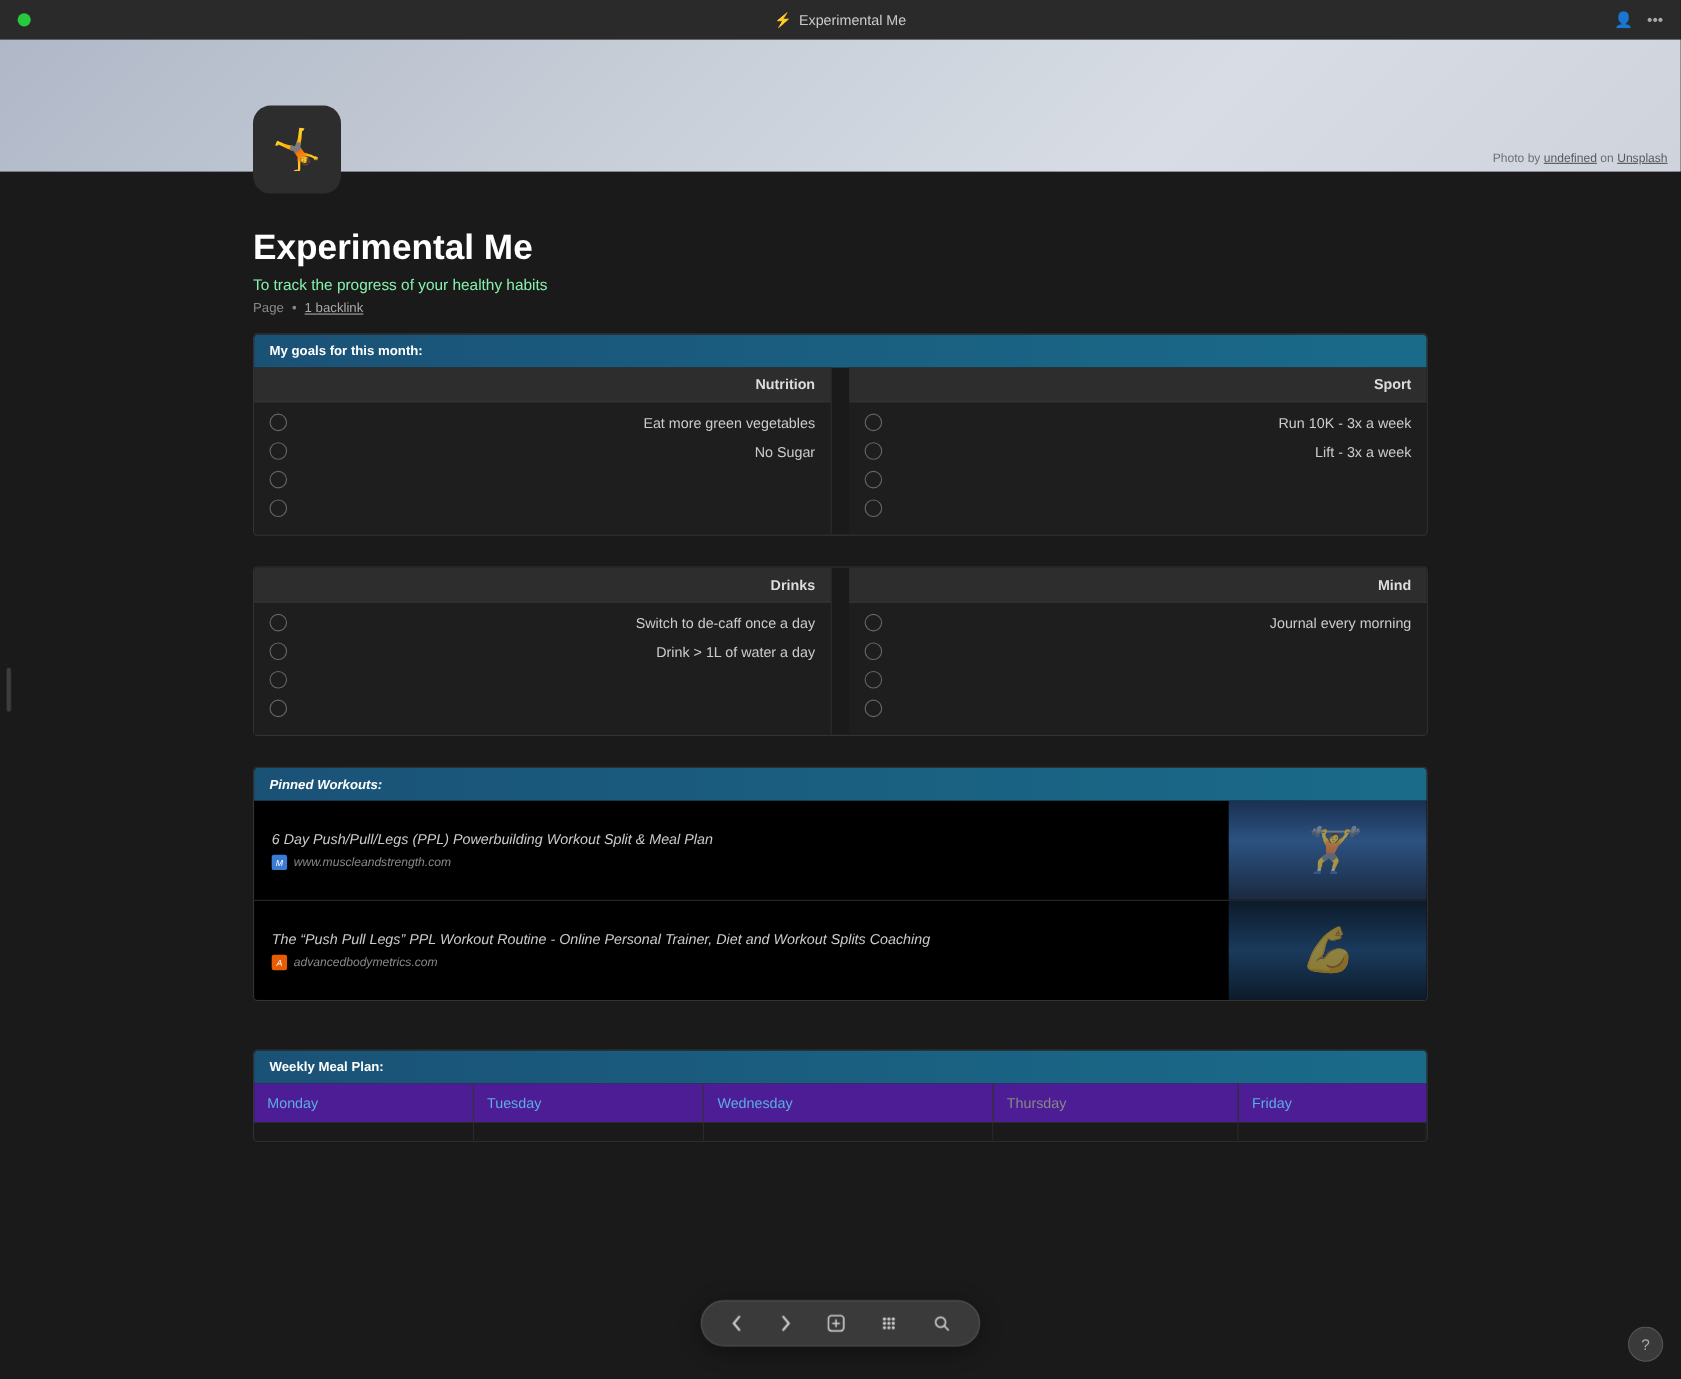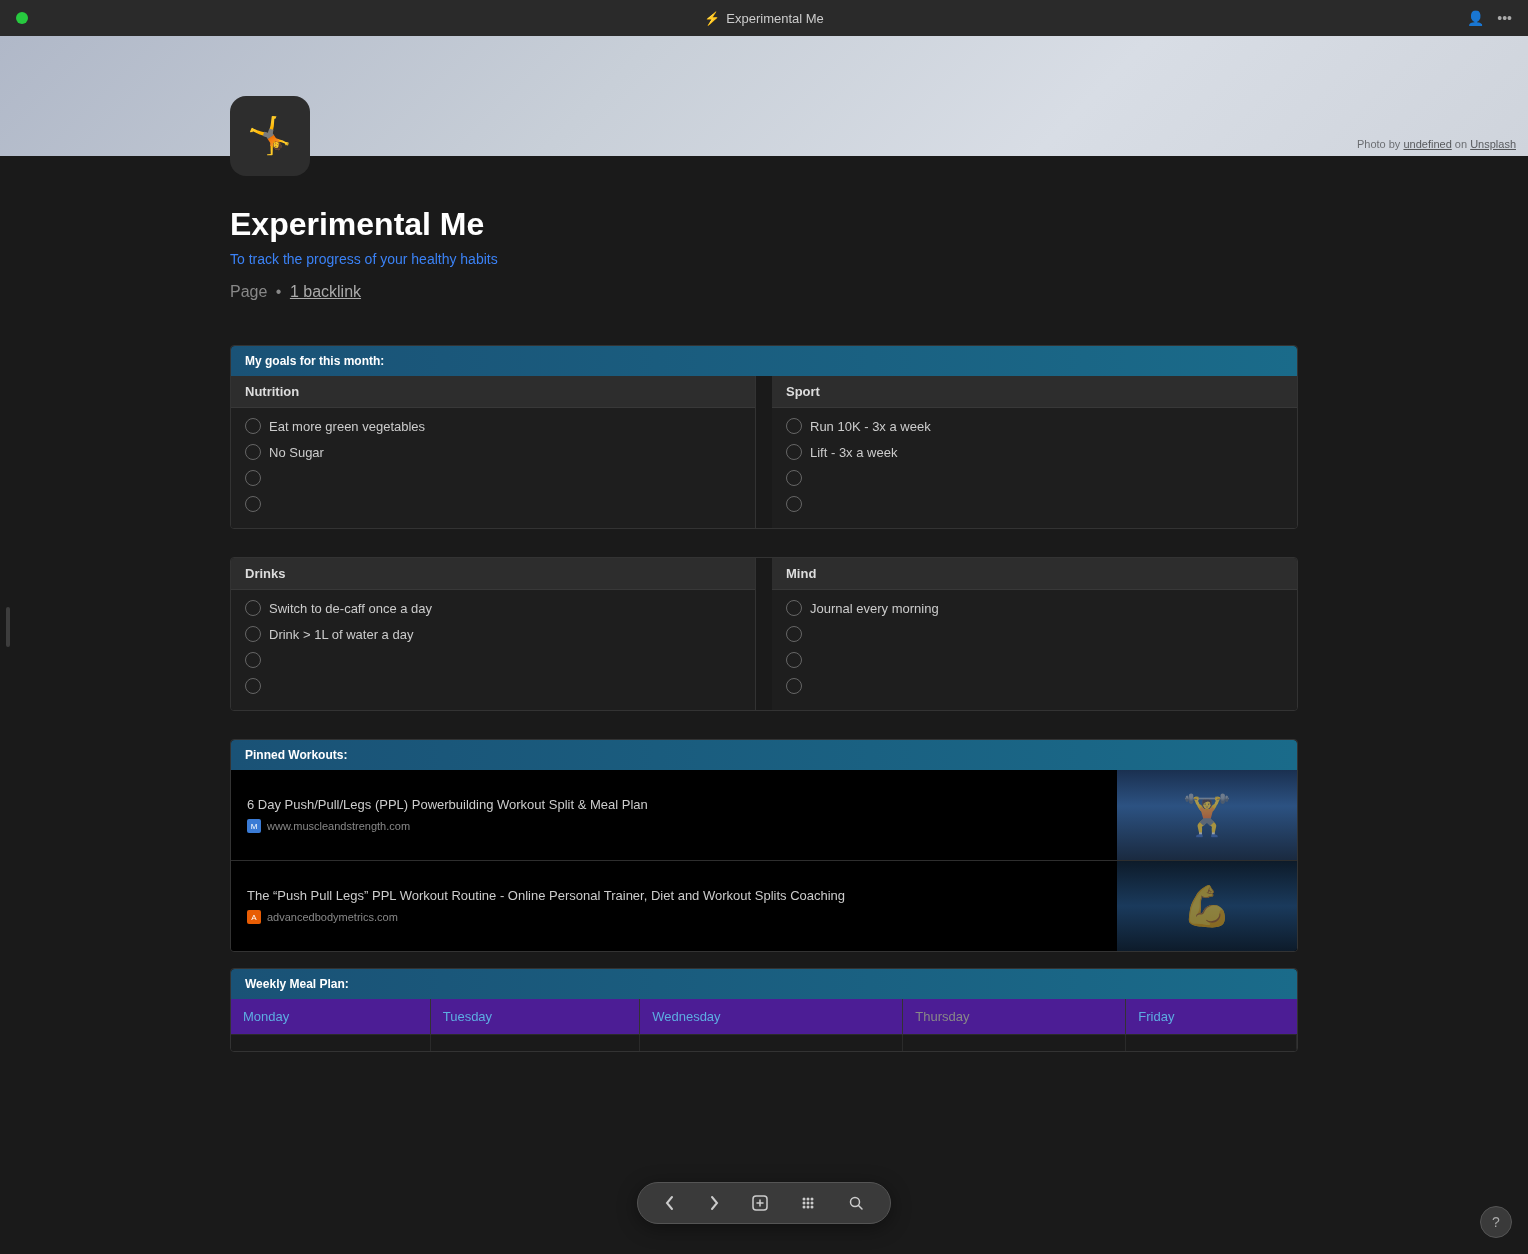--- a/index.html
+++ b/index.html
@@ -94,27 +94,27 @@
     }
 
     .page-title {
       font-size: 32px;
       font-weight: 700;
       color: #ffffff;
       margin-bottom: 8px;
     }
     .page-subtitle {
       font-size: 14px;
-      color: #3b82f6;
+      color: #86efac;
+      margin-bottom: 6px;
+    }
+    .page-meta {
+      font-size: 12px;
+      color: #888;
       margin-bottom: 16px;
-    }
-    .page-meta {
-      font-size: 16px;
-      color: #888;
-      margin-bottom: 44px;
     }
     .page-meta span { margin-right: 4px; }
 
     
     .section-header {
       background: linear-gradient(90deg, #1a5276, #1a6b8a);
       color: #fff;
       padding: 8px 14px;
       font-size: 12px;
       font-weight: 600;
@@ -126,20 +126,21 @@
     .goals-section {
       border: 1px solid #333;
       border-radius: 4px;
       margin-bottom: 28px;
       overflow: hidden;
     }
     .goals-grid {
       display: grid;
       grid-template-columns: 1fr 1fr;
       gap: 16px;
+      text-align: right;
     }
     .goals-column {
       padding: 0;
     }
     .goals-column:first-child {
       border-right: 1px solid #333;
     }
     .column-header {
       background: #2d2d2d;
       padding: 8px 14px;
@@ -169,22 +170,23 @@
       border: 1.5px solid #666;
       flex-shrink: 0;
       background: transparent;
     }
     .goal-text { flex: 1; }
 
     
     .workouts-section {
       border: 1px solid #333;
       border-radius: 4px;
-      margin-bottom: 16px;
+      margin-bottom: 44px;
       overflow: hidden;
+      font-style: italic;
     }
     .workout-card {
       display: flex;
       background: #000000;
       border-bottom: 1px solid #2e2e2e;
       min-height: 80px;
     }
     .workout-card:last-child { border-bottom: none; }
     .workout-info {
       flex: 1;

